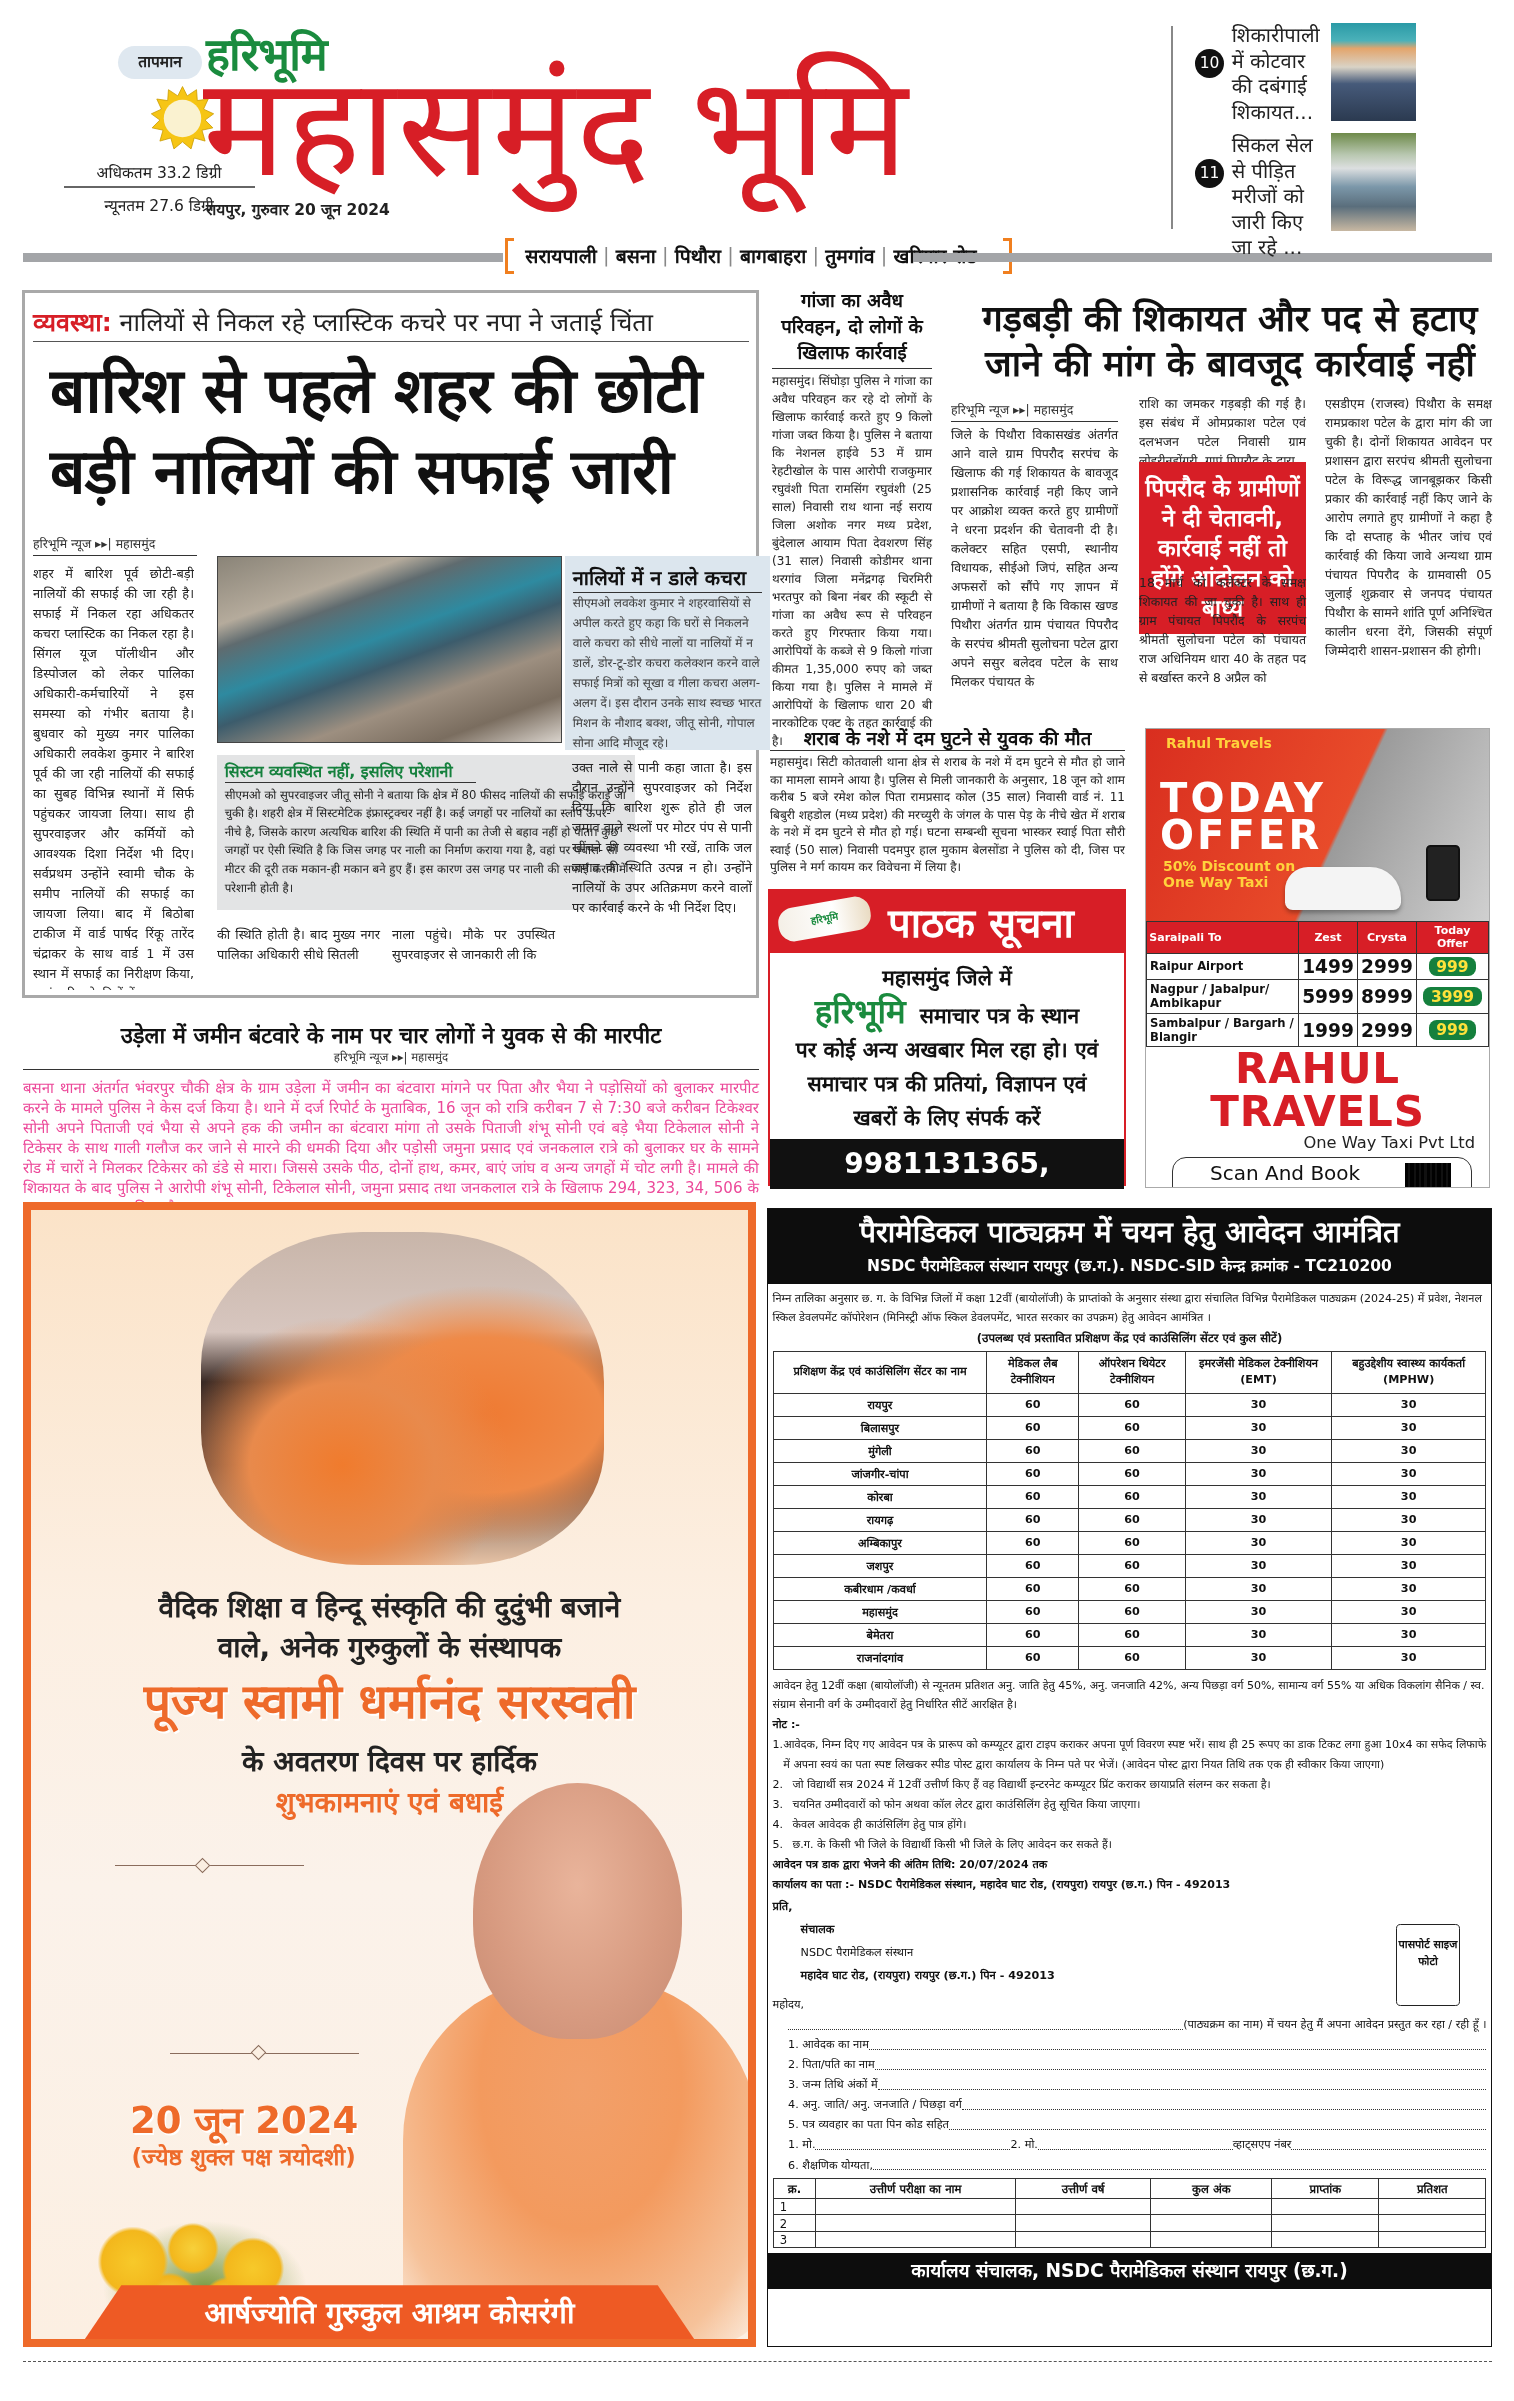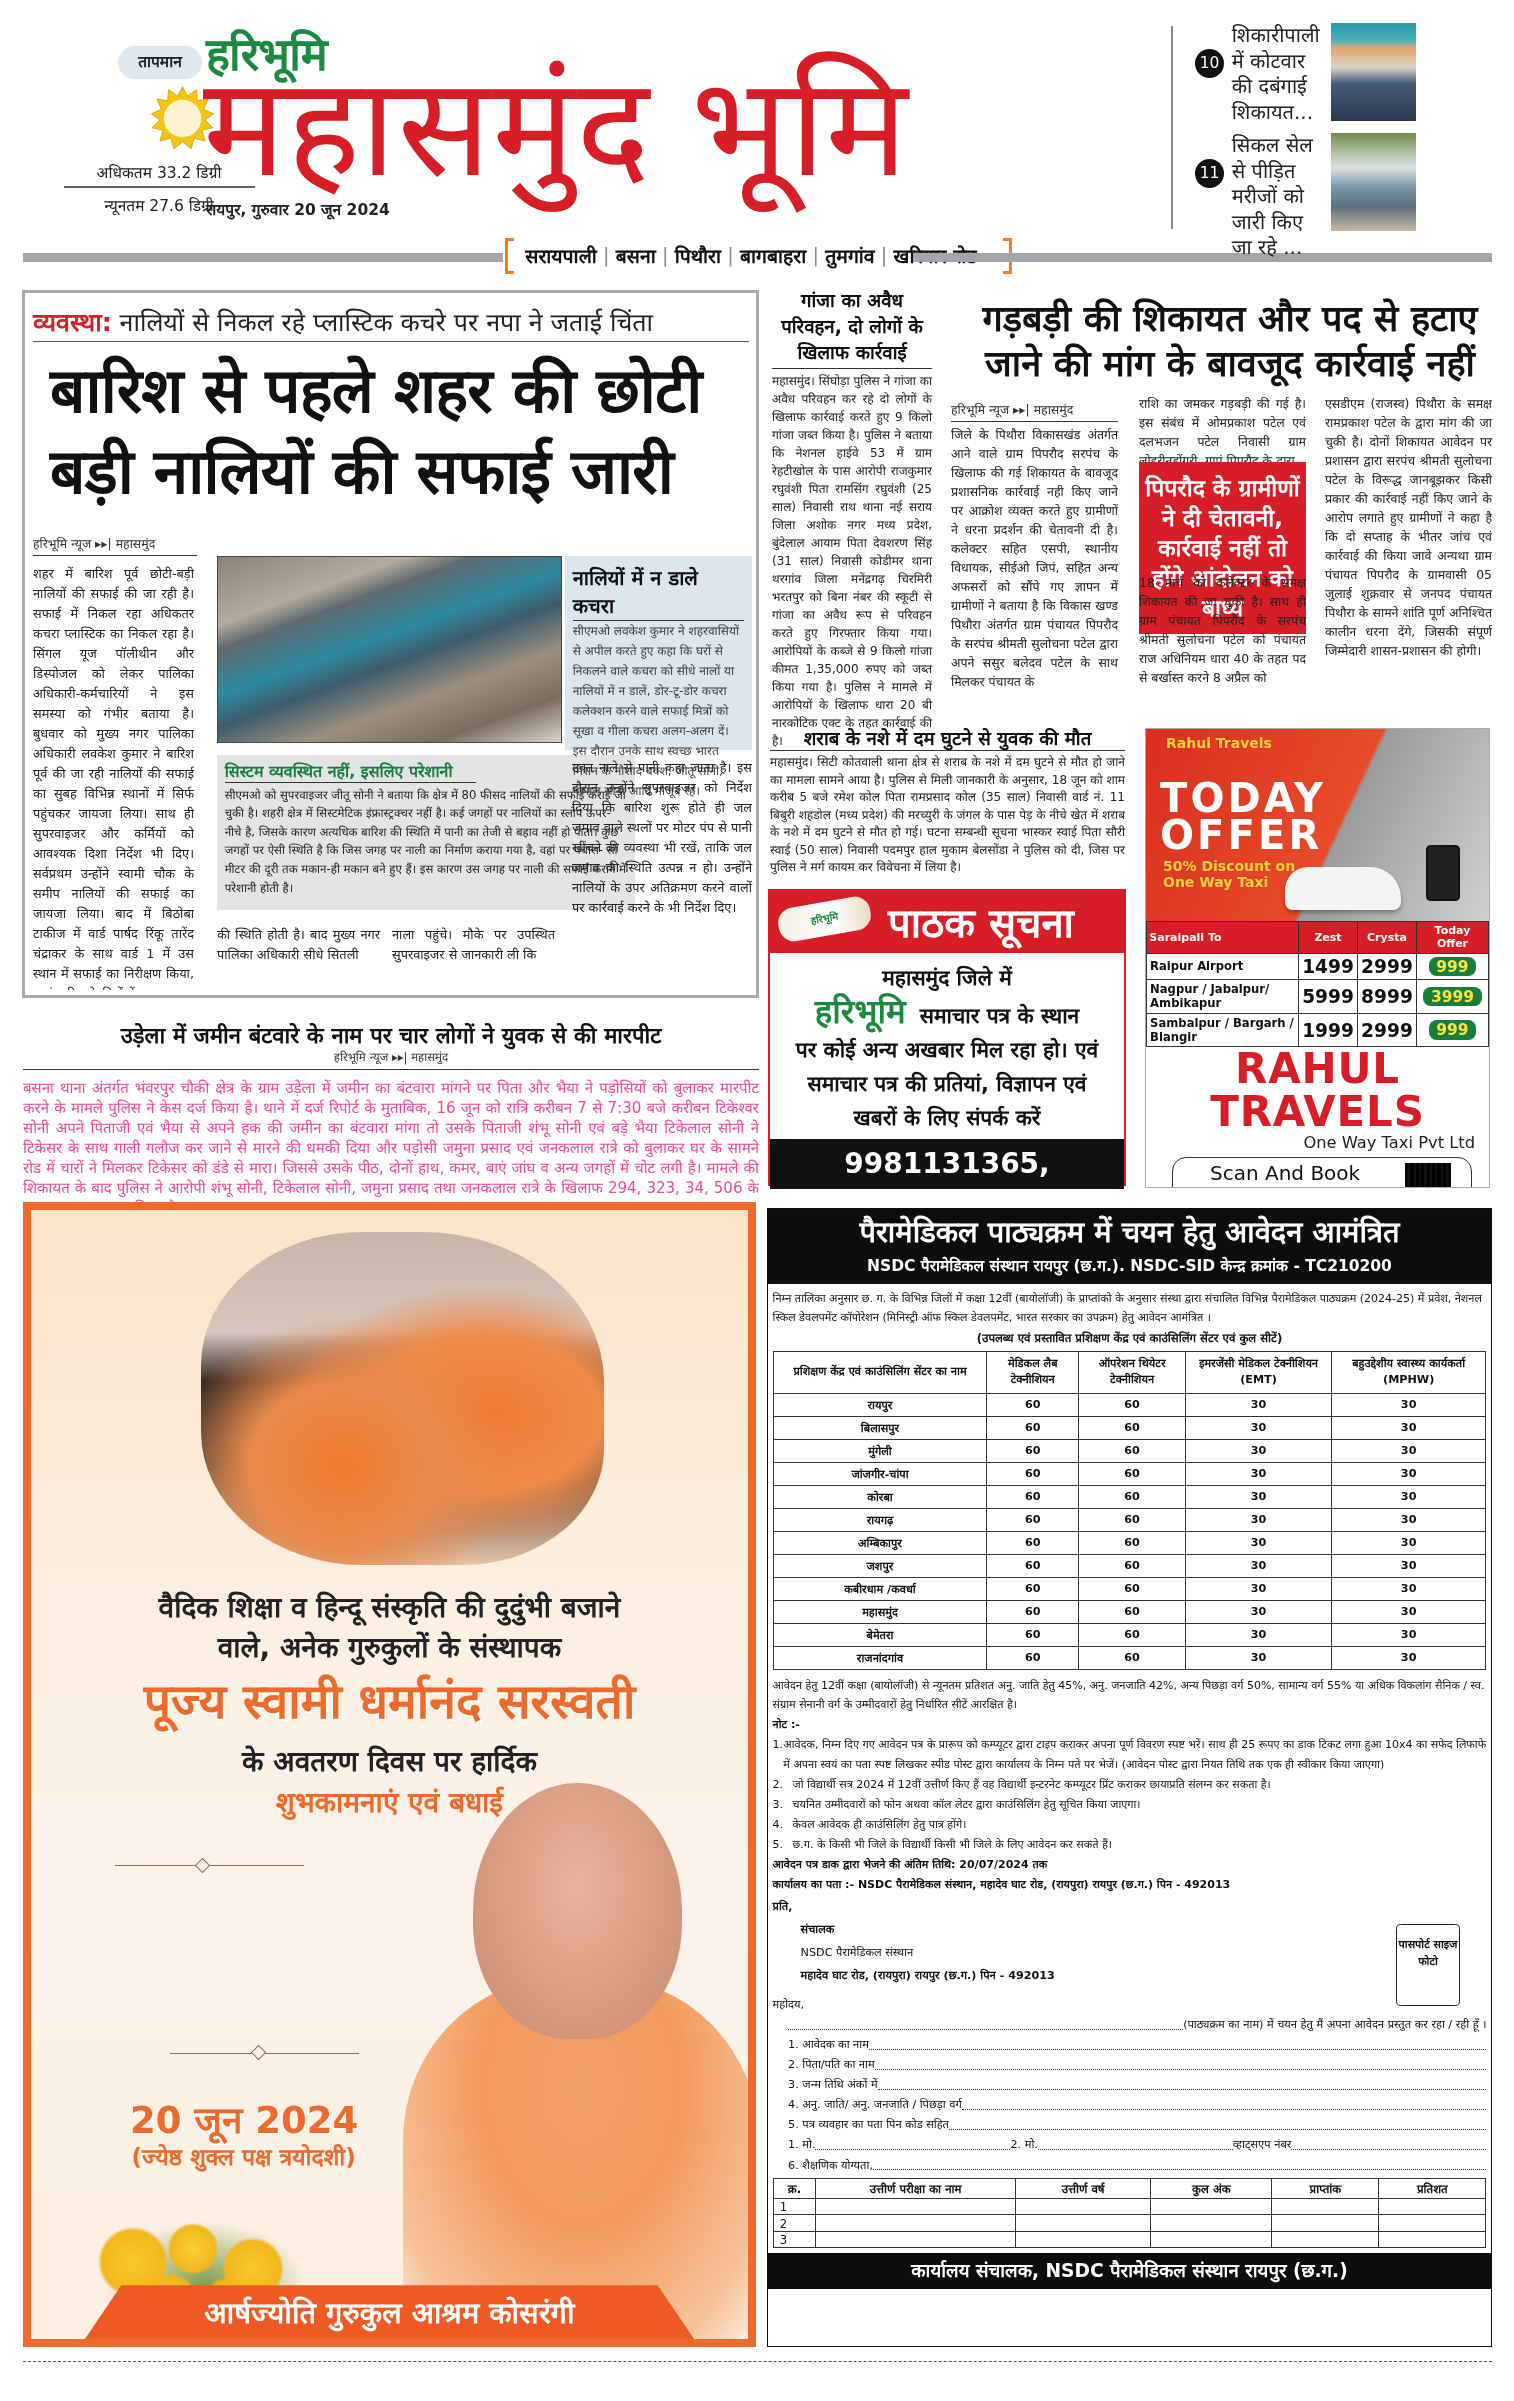--- a/index.html
+++ b/index.html
@@ -177,21 +177,21 @@
 </div>
 <div class="abs byline" style="left:33px;top:535px;width:164px">हरिभूमि न्यूज ▸▸| महासमुंद</div>
 <div class="abs col" style="left:33px;top:564px;width:161px;height:426px;overflow:hidden">शहर में बारिश पूर्व छोटी-बड़ी नालियों की सफाई की जा रही है। सफाई में निकल रहा अधिकतर कचरा प्लास्टिक का निकल रहा है। सिंगल यूज पॉलीथीन और डिस्पोजल को लेकर पालिका अधिकारी-कर्मचारियों ने इस समस्या को गंभीर बताया है। बुधवार को मुख्य नगर पालिका अधिकारी लवकेश कुमार ने बारिश पूर्व की जा रही नालियों की सफाई का सुबह विभिन्न स्थानों में सिर्फ पहुंचकर जायजा लिया। साथ ही सुपरवाइजर और कर्मियों को आवश्यक दिशा निर्देश भी दिए। सर्वप्रथम उन्होंने स्वामी चौक के समीप नालियों की सफाई का जायजा लिया। बाद में बिठोबा टाकीज में वार्ड पार्षद रिंकू तारेंद चंद्राकर के साथ वार्ड 1 में उस स्थान में सफाई का निरीक्षण किया, जहां बारिश के दिनों में जलजमाव</div>
 <div class="abs photo1" style="left:217px;top:556px;width:345px;height:187px"></div>
 <div class="abs grey-note" style="left:217px;top:755px;width:418px;height:155px;padding:4.6px 7.7px">
   <h4>सिस्टम व्यवस्थित नहीं, इसलिए परेशानी</h4>
   <p class="col" style="font-size:11.6px;line-height:18.6px;text-align:left;margin-top:3.1px">सीएमओ को सुपरवाइजर जीतू सोनी ने बताया कि क्षेत्र में 80 फीसद नालियों की सफाई कराई जा चुकी है। शहरी क्षेत्र में सिस्टमेटिक इंफ्रास्ट्रक्चर नहीं है। कई जगहों पर नालियों का स्लोप ऊपर-नीचे है, जिसके कारण अत्यधिक बारिश की स्थिति में पानी का तेजी से बहाव नहीं हो पाता। कुछ जगहों पर ऐसी स्थिति है कि जिस जगह पर नाली का निर्माण कराया गया है, वहां पर पचास- सौ मीटर की दूरी तक मकान-ही मकान बने हुए हैं। इस कारण उस जगह पर नाली की सफाई कराने में परेशानी होती है।</p>
 </div>
 <div class="abs col" style="left:217px;top:925px;width:163px">की स्थिति होती है। बाद मुख्य नगर पालिका अधिकारी सीधे सितली</div>
 <div class="abs col" style="left:392px;top:925px;width:163px">नाला पहुंचे। मौके पर उपस्थित सुपरवाइजर से जानकारी ली कि</div>
-<div class="abs blue-note" style="left:565px;top:556px;width:187px;height:194px;padding:7.7px 7.7px">
+<div class="abs blue-note" style="left:565px;top:556px;width:205px;height:194px;padding:7.7px 7.7px">
   <h4 style="border-bottom:1.5px solid #333">नालियों में न डाले कचरा</h4>
   <p>सीएमओ लवकेश कुमार ने शहरवासियों से अपील करते हुए कहा कि घरों से निकलने वाले कचरा को सीधे नालों या नालियों में न डालें, डोर-टू-डोर कचरा कलेक्शन करने वाले सफाई मित्रों को सूखा व गीला कचरा अलग-अलग दें। इस दौरान उनके साथ स्वच्छ भारत मिशन के नौशाद बक्श, जीतू सोनी, गोपाल सोना आदि मौजूद रहे।</p>
 </div>
 <div class="abs col" style="left:572px;top:758px;width:180px">उक्त नाले से पानी कहा जाता है। इस दौरान उन्होंने सुपरवाइजर को निर्देश दिया कि बारिश शुरू होते ही जल जमाव वाले स्थलों पर मोटर पंप से पानी खींचने की व्यवस्था भी रखें, ताकि जल जमाव की स्थिति उत्पन्न न हो। उन्होंने नालियों के उपर अतिक्रमण करने वालों पर कार्रवाई करने के भी निर्देश दिए।</div>
 
 <div class="abs" style="left:772px;top:288px;width:160px">
   <h3 class="mid" style="font-size:18.6px;line-height:26px;border-bottom:1.5px solid #333;padding-bottom:1.5px">गांजा का अवैध परिवहन, दो लोगों के खिलाफ कार्रवाई</h3>
   <p class="col" style="font-size:12px;line-height:18px;margin-top:3.1px">महासमुंद। सिंघोड़ा पुलिस ने गांजा का अवैध परिवहन कर रहे दो लोगों के खिलाफ कार्रवाई करते हुए 9 किलो गांजा जब्त किया है। पुलिस ने बताया कि नेशनल हाईवे 53 में ग्राम रेहटीखोल के पास आरोपी राजकुमार रघुवंशी पिता रामसिंग रघुवंशी (25 साल) निवासी राथ थाना नई सराय जिला अशोक नगर मध्य प्रदेश, बुंदेलाल आयाम पिता देवशरण सिंह (31 साल) निवासी कोडीमर थाना थरगांव जिला मनेंद्रगढ़ चिरमिरी भरतपुर को बिना नंबर की स्कूटी से गांजा का अवैध रूप से परिवहन करते हुए गिरफ्तार किया गया। आरोपियों के कब्जे से 9 किलो गांजा कीमत 1,35,000 रुपए को जब्त किया गया है। पुलिस ने मामले में आरोपियों के खिलाफ धारा 20 बी नारकोटिक एक्ट के तहत कार्रवाई की है।</p>
 </div>
 

